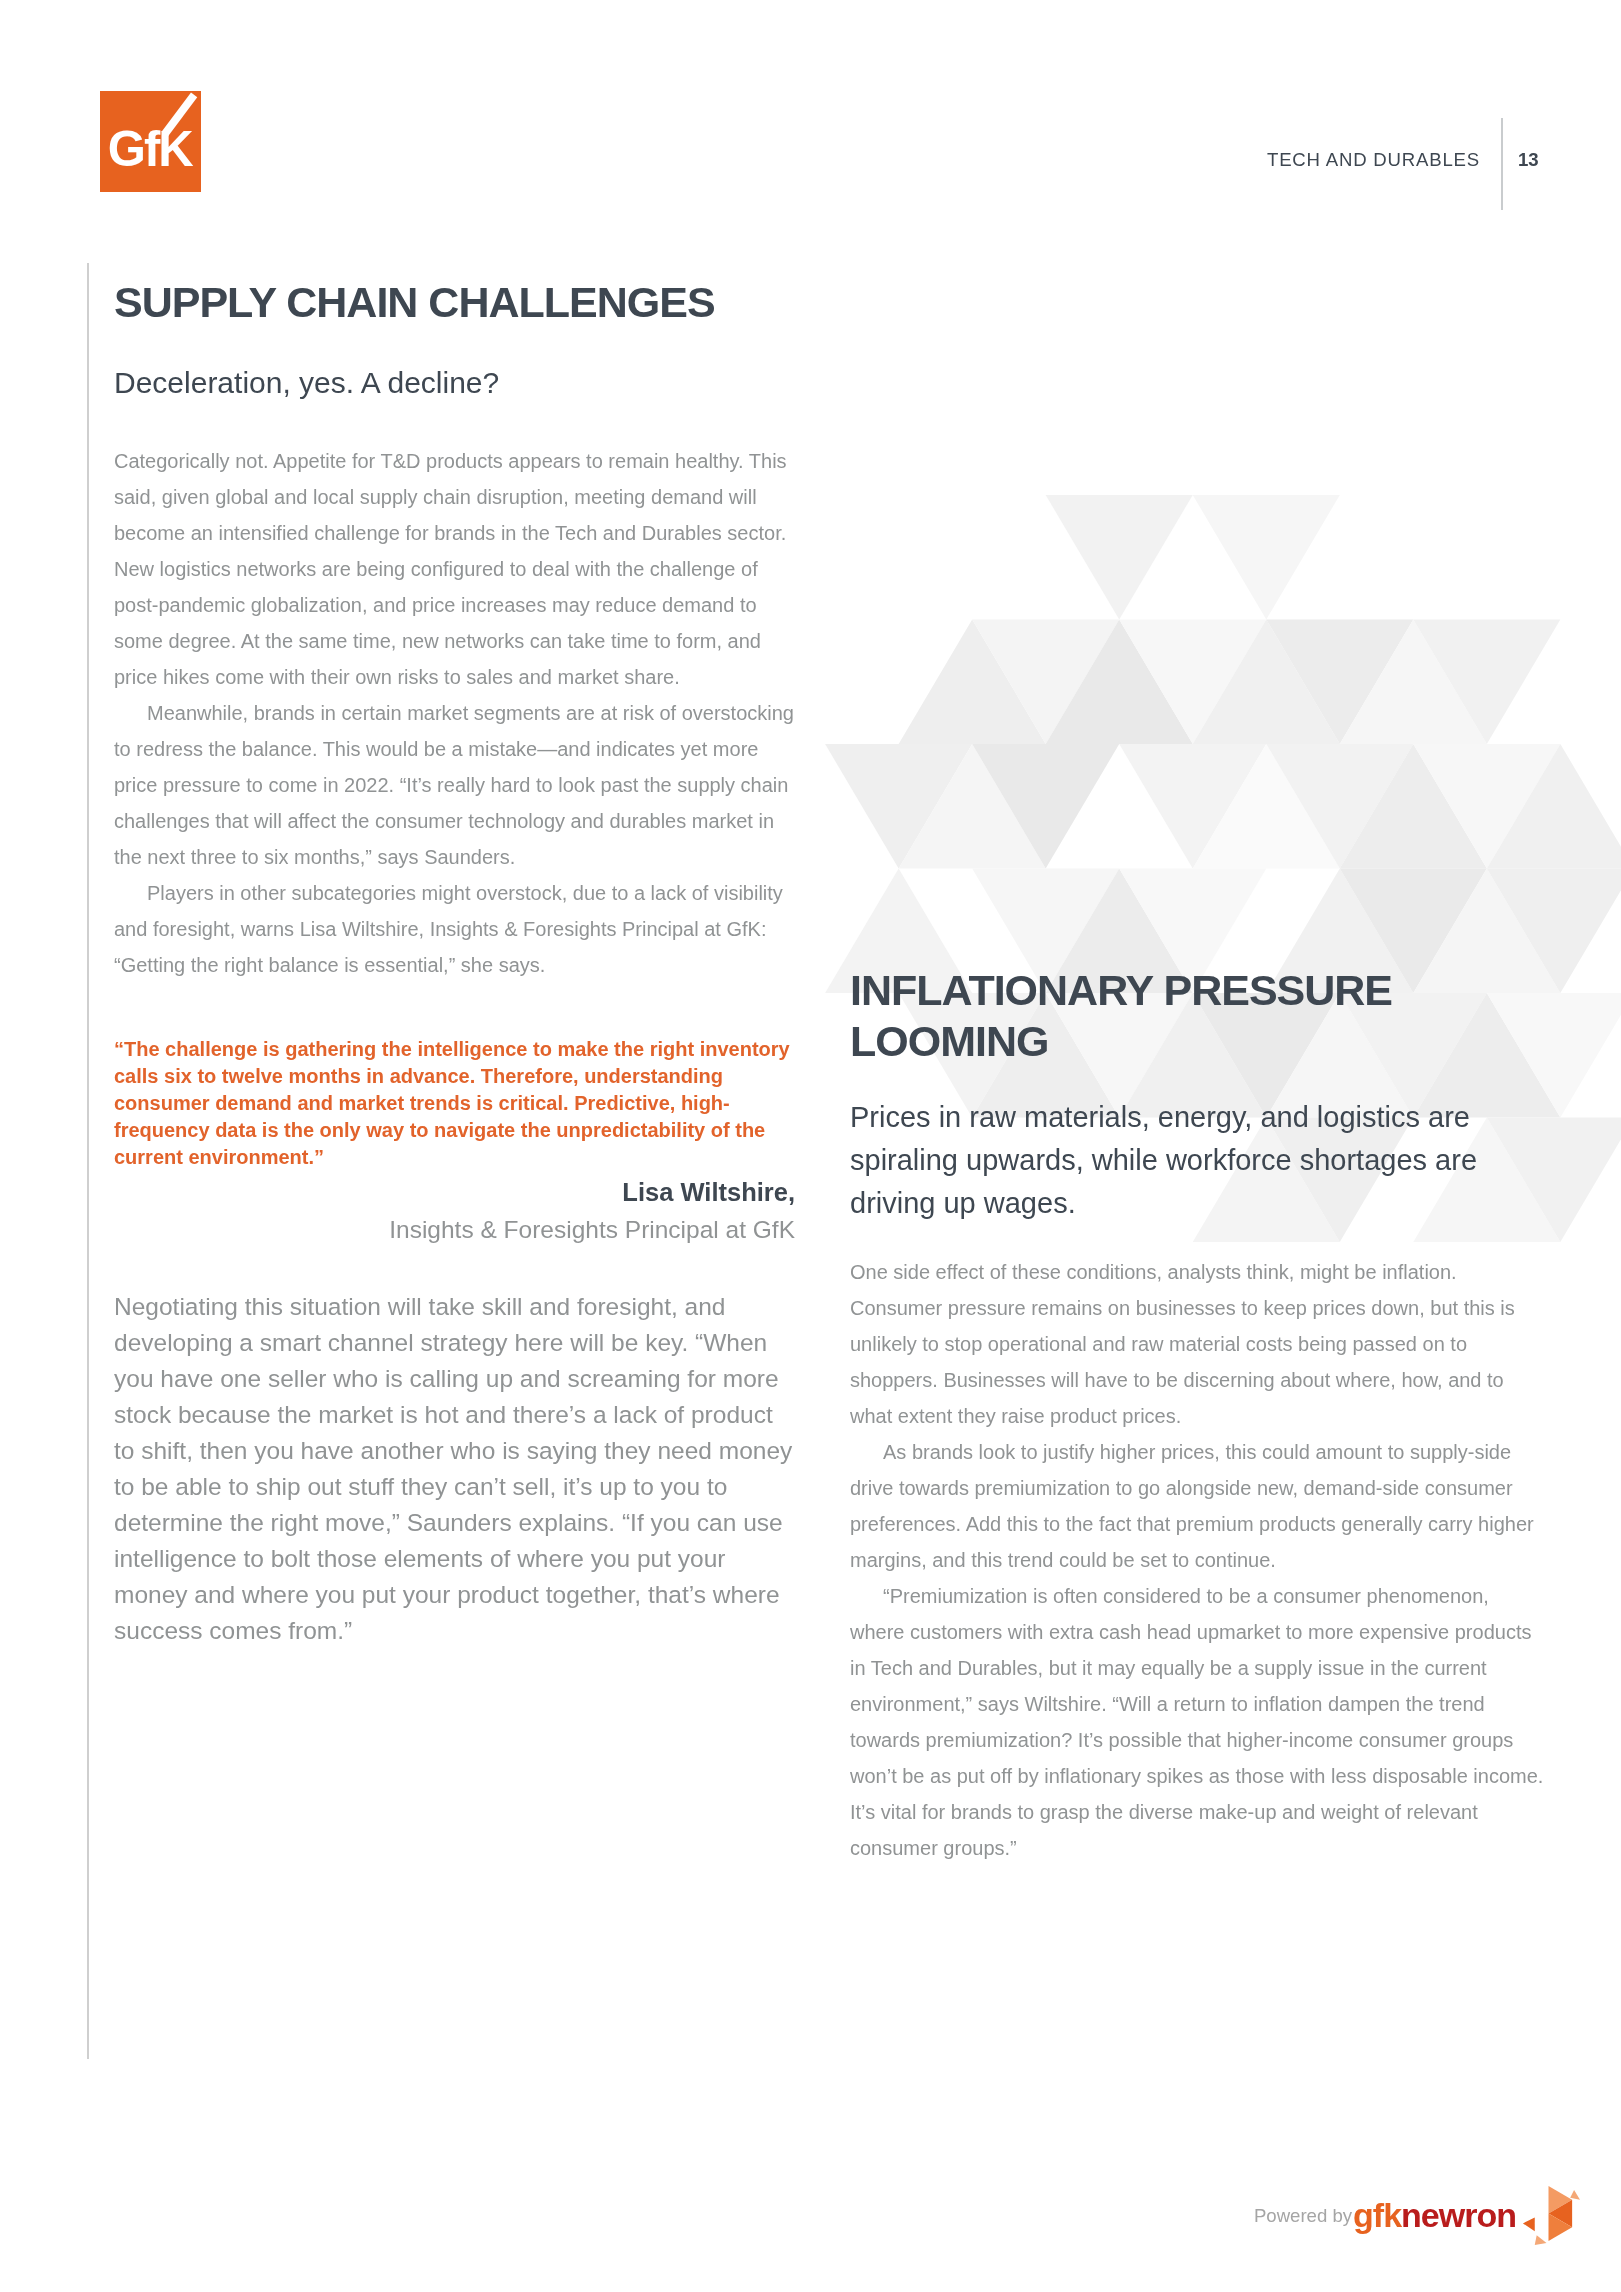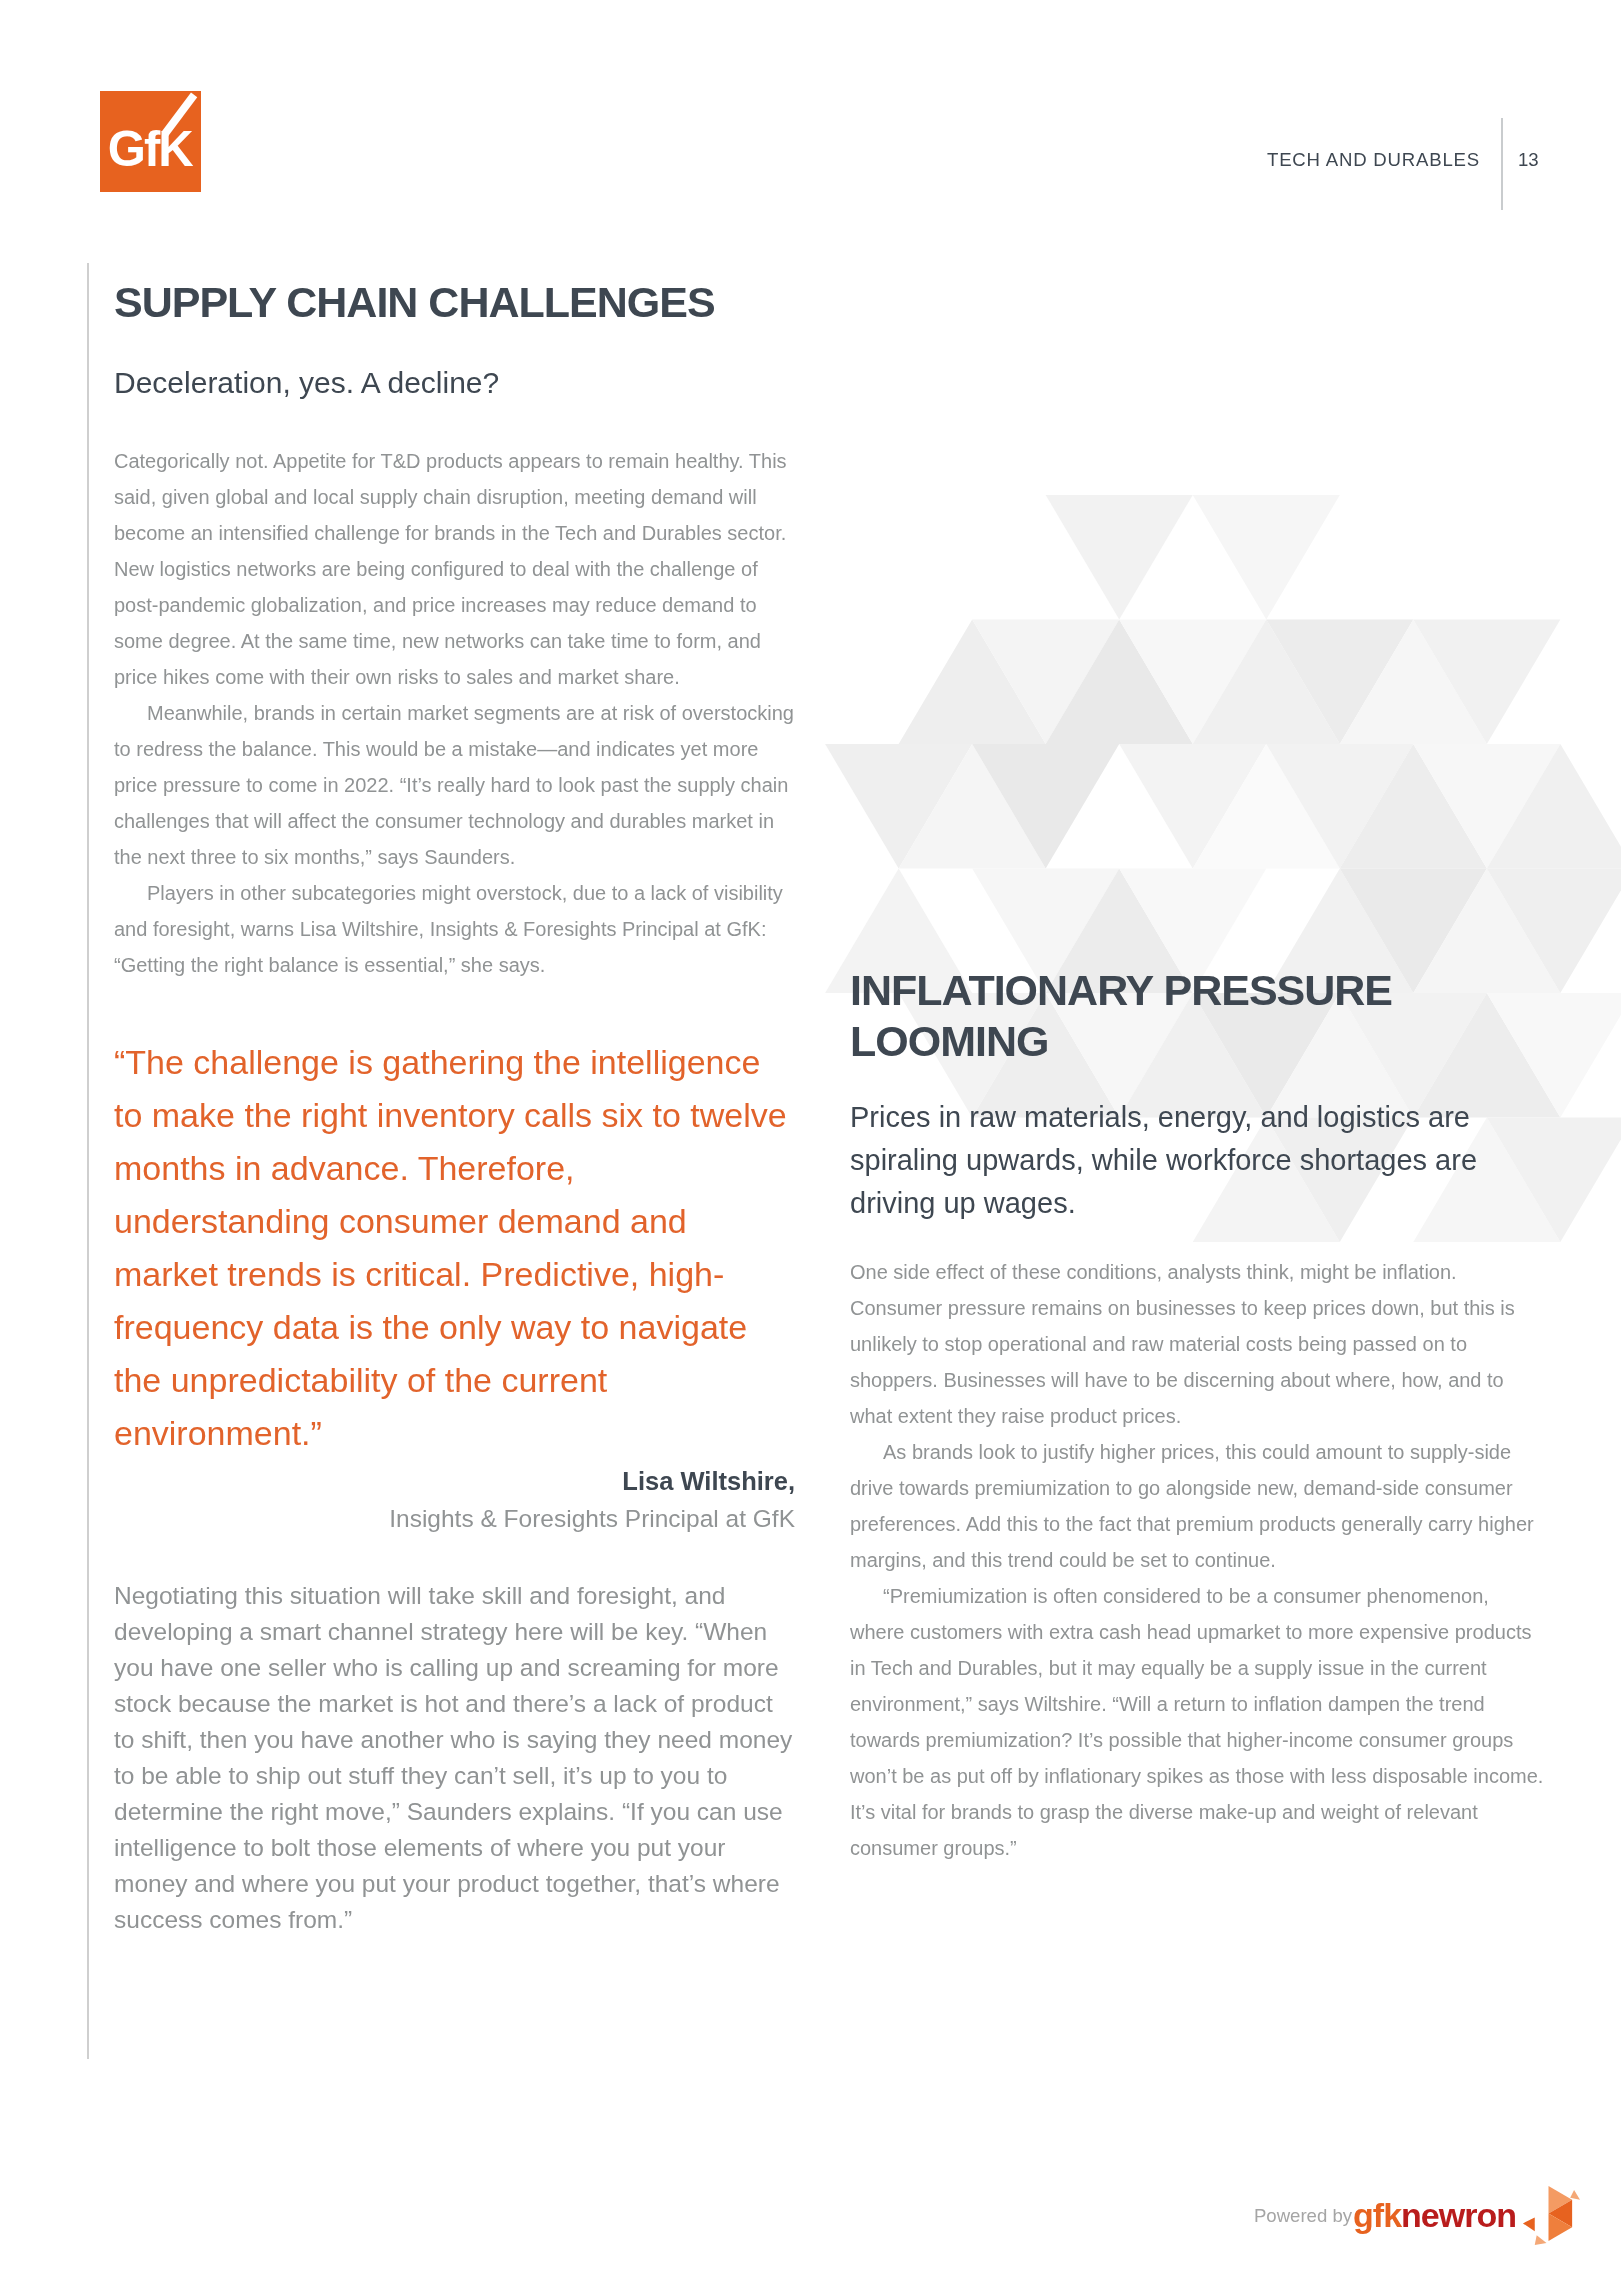--- a/index.html
+++ b/index.html
@@ -22,21 +22,21 @@
     position: absolute; top: 149px; right: 153px;
     font-size: 18.6px; font-weight: 400; letter-spacing: 0.8px;
     color: #3E4751; z-index: 2;
   }
   .header-divider {
     position: absolute; left: 1489px; top: 118px;
     width: 2px; height: 92px; background: #C9CCCE; z-index: 2;
   }
   .header-pagenum {
     position: absolute; left: 1506px; top: 149px;
-    font-size: 18.6px; font-weight: 400; color: #3E4751; z-index: 2;
+    font-size: 18.6px; font-weight: 700; color: #3E4751; z-index: 2;
   }
 
   .left-rule {
     position: absolute; left: 75px; top: 263px;
     width: 2px; height: 1796px; background: #CFCFCF; z-index: 1;
   }
 
   
   .col-left  { position: absolute; left: 102px;  top: 277px; width: 681px; z-index: 2; }
   .col-right { position: absolute; left: 838px; top: 965px; width: 698px; z-index: 2; }
@@ -48,21 +48,21 @@
   h2.subtitle {
     margin: 35px 0 0 0; font-size: 30px; line-height: 39px; font-weight: 400;
     color: #3E4751;
   }
   .bodytext { margin-top: 41px; font-size: 20px; line-height: 36px; color: #909394; }
   .bodytext p { margin: 0; }
   .bodytext p.indent { text-indent: 33px; }
 
   blockquote.pull-quote {
     margin: 53px 0 0 0; padding: 0;
-    font-size: 34px; line-height: 53px; font-weight: 400;
+    font-size: 20px; line-height: 27px; font-weight: 700;
     color: #E2632B;
   }
   .attribution { margin-top: 2px; text-align: right; }
   .att-name { font-size: 25.5px; line-height: 39px; font-weight: 700; color: #3E4751; }
   .att-role { font-size: 24.5px; line-height: 36px; font-weight: 400; color: #909394; }
 
   p.closing { margin: 41px 0 0 0; font-size: 24.5px; line-height: 36px; color: #909394; }
 
   .lede {
     margin: 29px 0 0 0; font-size: 29px; line-height: 43px; font-weight: 400;

